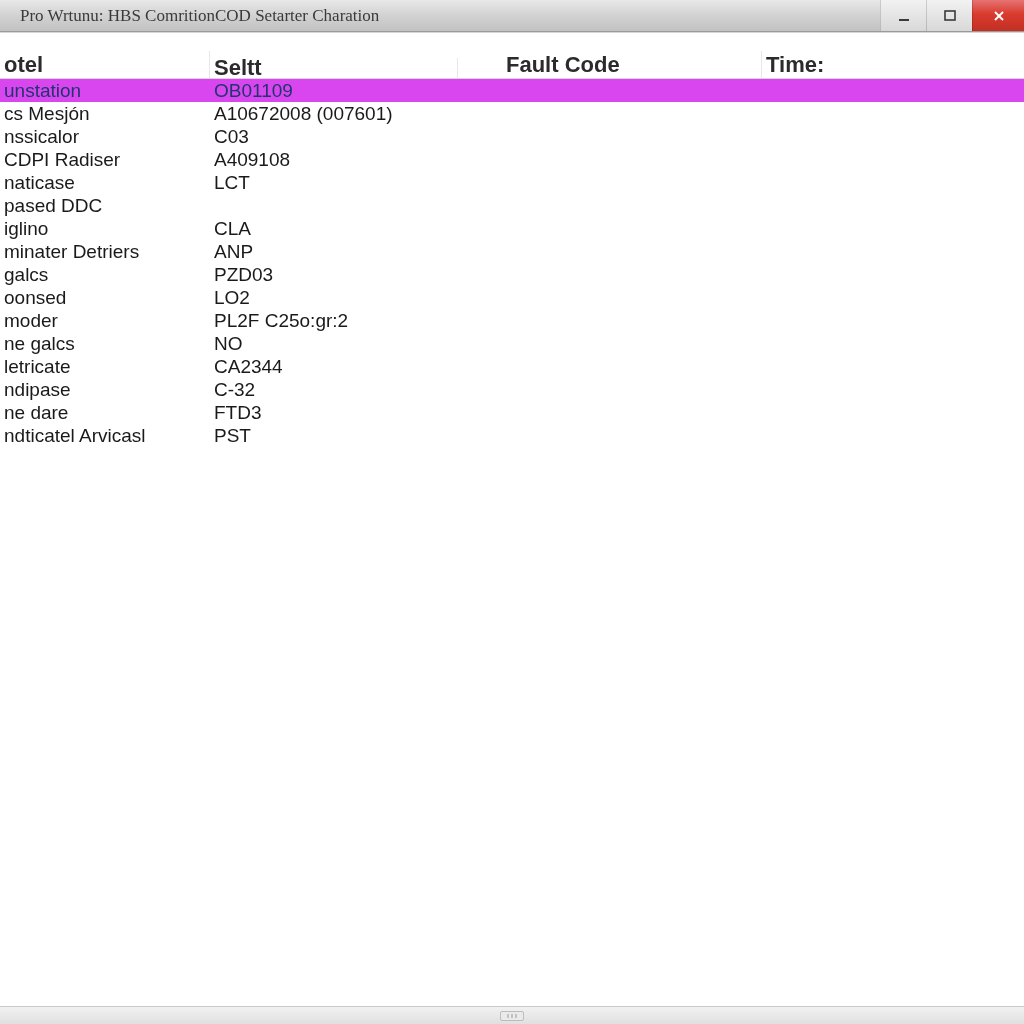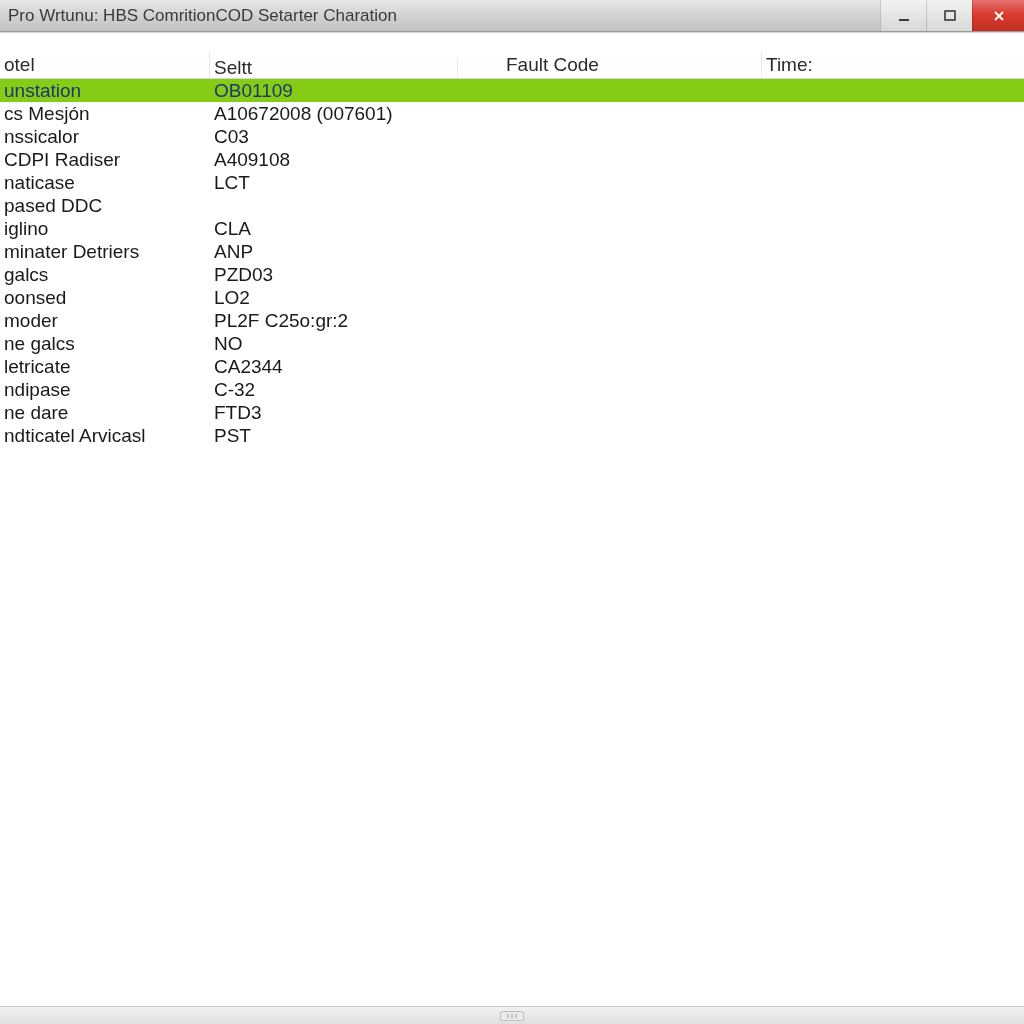--- a/index.html
+++ b/index.html
@@ -9,21 +9,21 @@
     .titlebar {
       height: 32px;
       background: linear-gradient(to bottom, #e8e8e8 0%, #d2d2d2 50%, #c2c2c2 100%);
       border-bottom: 1px solid #9a9a9a;
       display: flex;
       align-items: center;
       position: relative;
       color: #3a3a3a;
       font-size: 17px;
     }
-    .titlebar-title { padding-left: 8px; white-space: nowrap; }
+    .titlebar-title { padding-left: 20px; white-space: nowrap; font-family: Liberation Serif, serif; }
     .titlebar-controls {
       margin-left: auto;
       display: flex;
       align-items: stretch;
       height: 100%;
     }
     .titlebar-btn {
       width: 46px;
       display: flex;
       align-items: center;
@@ -48,41 +48,42 @@
     
     .colheaders {
       display: flex;
       height: 28px;
       background: #ffffff;
       border-bottom: 1px solid #d7d7d7;
       margin-top: 18px;
     }
     .colheader {
       padding: 2px 16px 2px 4px;
-      font-size: 19px;
+      font-size: 22px;
       color: #2b2b2b;
       border-right: 1px solid #e8e8e8;
       display: flex;
       align-items: center;
+      font-weight: bold;
     }
     .colheader:last-child { border-right: none; }
     .col-0 { width: 210px; }
     .col-1 { width: 248px; margin-top: 7px; }
     .col-2 { width: 260px; margin-left: 44px; }
     .col-3 { flex: 1; }
 
     
     .rows { }
     .row {
       display: flex;
       height: 23px;
       font-size: 19px;
       color: #1a1a1a;
     }
-    .row.selected { background: #84cc16; justify-content: flex-end; }
+    .row.selected { background: #d946ef; justify-content: flex-end; }
     .row.selected .cell { color: #21356f; }
     .cell { padding: 0 4px; display: flex; align-items: center; white-space: nowrap; overflow: hidden; }
     .cell.c0 { width: 210px; }
     .cell.c1 { width: 248px; }
     .cell.c2 { width: 260px; }
     .cell.c3 { flex: 1; }
 
     
     .hscroll {
       position: absolute;

